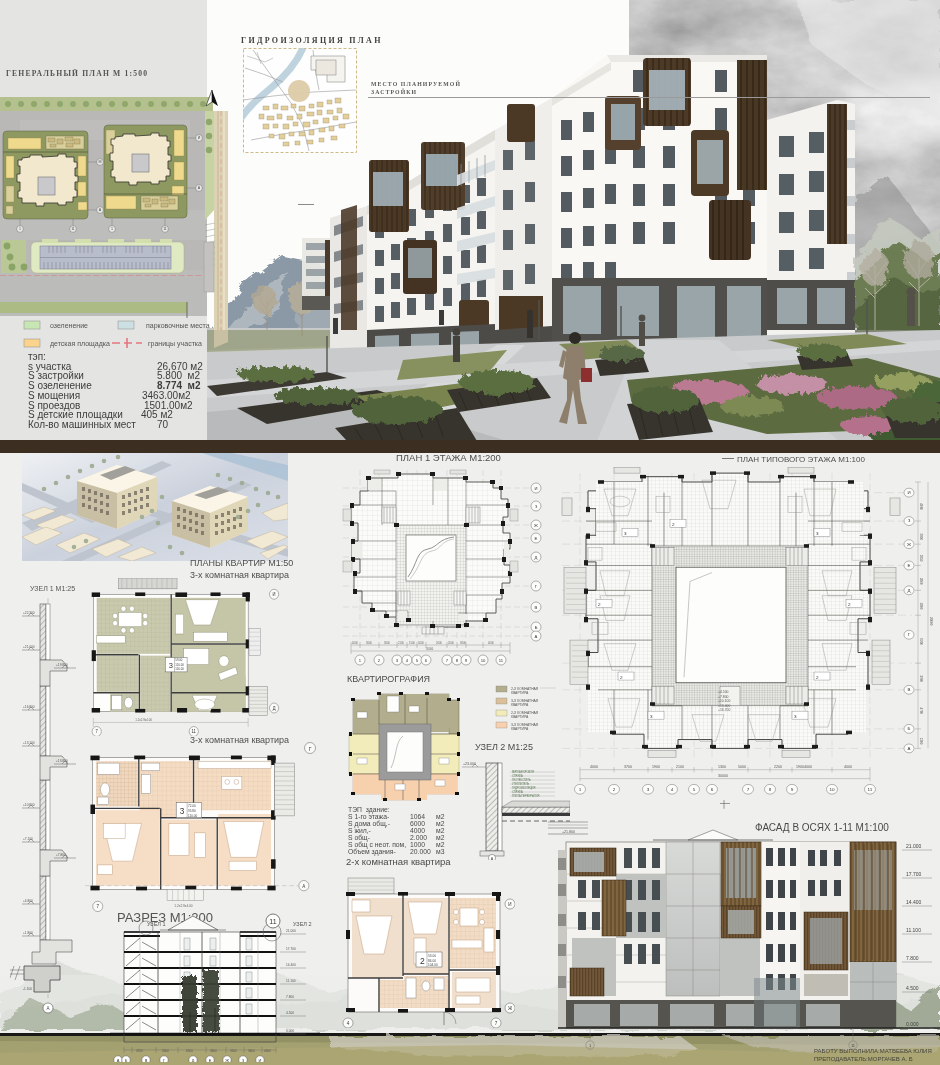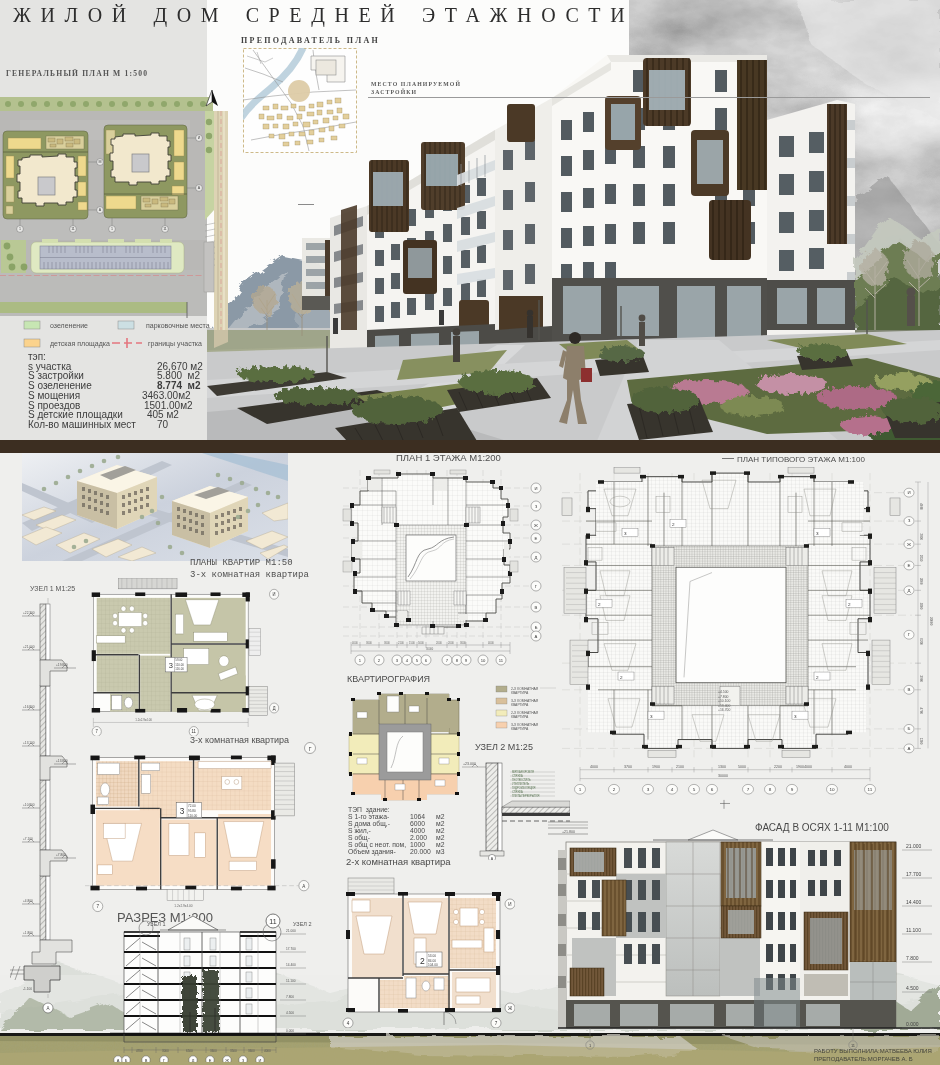--- a/index.html
+++ b/index.html
@@ -272,21 +272,21 @@
   </svg>
 </div>
 
 <div class="abs" style="left:28px;top:352px;width:180px;font-size:10px;color:#3d3d3d;line-height:9.7px;z-index:4;">
   <div>тэп:</div>
   <div>s участка<span style="position:absolute;left:129px;">26,670 м2</span></div>
   <div>S застройки<span style="position:absolute;left:129px;text-align:right;">5.800&nbsp;&nbsp;м2</span></div>
   <div>S озеленение<span style="position:absolute;left:129px;font-weight:bold;">8.774&nbsp;&nbsp;м2</span></div>
   <div>S мощения<span style="position:absolute;left:114px;">3463.00м2</span></div>
   <div>S проездов<span style="position:absolute;left:116px;">1501.00м2</span></div>
-  <div>S детские площадки<span style="position:absolute;left:119px;">405 м2</span></div>
+  <div>S детские площадки<span style="position:absolute;left:113px;">405 м2</span></div>
   <div>Кол-во машинных мест<span style="position:absolute;left:129px;">70</span></div>
 </div>
 
 <svg class="abs" style="left:207px;top:0;" width="733" height="441" viewBox="0 0 733 441">
   <defs>
     <filter id="rough" x="-20%" y="-20%" width="140%" height="140%">
       <feTurbulence type="fractalNoise" baseFrequency="0.012 0.02" numOctaves="5" seed="7" result="n"></feTurbulence>
       <feColorMatrix in="n" type="matrix" values="0 0 0 0 0.55 0 0 0 0 0.55 0 0 0 0 0.55 0 0 0 1.6 -0.15"></feColorMatrix>
       <feComposite operator="in" in2="SourceGraphic"></feComposite>
     </filter>
@@ -735,21 +735,21 @@
   </g>
 
   <g stroke="#55544f" stroke-width="1.4">
         <line x1="332" y1="300" x2="332" y2="340"></line>
         <line x1="414" y1="306" x2="414" y2="338"></line>
         <line x1="120" y1="336" x2="120" y2="372"></line>
         <line x1="660" y1="300" x2="660" y2="334"></line>
       </g>
 </svg>
 
-<div class="abs" style="left:241px;top:36px;font-family:'Liberation Serif',serif;font-size:8px;font-weight:bold;color:#3f3f3f;letter-spacing:2.3px;white-space:nowrap;z-index:6;">ПРЕПОДАВАТЕЛЬ ПЛАН</div>
+<div class="abs" style="left:241px;top:36px;font-family:'Liberation Serif',serif;font-size:8px;font-weight:bold;color:#3f3f3f;letter-spacing:2.3px;white-space:nowrap;z-index:6;">ГИДРОИЗОЛЯЦИЯ ПЛАН</div>
 
 <svg class="abs" style="left:243px;top:48px;z-index:6;" width="114" height="105" viewBox="0 0 114 105">
   <rect x="0.5" y="0.5" width="113" height="104" fill="#fefefe" stroke="#cdb988" stroke-width="1" stroke-dasharray="3 2"></rect>
 
   <path d="M60,0 C52,18 40,30 28,40 C16,50 6,58 -2,70" fill="none" stroke="#b8cedc" stroke-width="7" opacity="0.9"></path>
 
   <g stroke="#8f8f8f" stroke-width="0.55" fill="none">
     <path d="M10,2 L30,30 48,55 60,78 66,103"></path>
     <path d="M0,52 L30,48 70,44 113,42"></path>
     <path d="M8,92 L40,86 80,80 113,74"></path>
@@ -811,21 +811,20 @@
         <rect x="88" y="88" width="6" height="4"></rect>
   </g>
 </svg>
 
 <div class="abs" style="left:371px;top:81px;font-family:'Liberation Serif',serif;font-size:5.8px;font-weight:bold;color:#5a5a5a;letter-spacing:1.1px;line-height:7.5px;z-index:6;">МЕСТО ПЛАНИРУЕМОЙ<br>ЗАСТРОЙКИ</div>
 
 <div class="abs" style="left:368px;top:97px;width:562px;height:1px;background:#9a9a9a;z-index:6;"></div>
 
 <div class="abs" style="left:298px;top:204px;width:16px;height:1px;background:#8a8a8a;z-index:6;"></div>
 
-<div class="abs" style="left:13px;top:4px;width:920px;font-family:'Liberation Serif',serif;font-size:20px;color:#2d2d2d;letter-spacing:9.6px;word-spacing:3px;white-space:nowrap;z-index:5;">ЖИЛОЙ ДОМ СРЕДНЕЙ ЭТАЖНОСТИ</div>
 
 <div class="abs" style="left:0;top:440px;width:940px;height:13px;background:#3c2e21;"></div>
 
 <div class="abs" style="left:0;top:453px;width:940px;height:612px;background:#efefed;"></div>
 
 <svg class="abs" style="left:22px;top:453px;z-index:3;" width="266" height="108" viewBox="0 0 266 108">
   <defs>
     <linearGradient id="axg" x1="0" y1="0" x2="1" y2="1">
       <stop offset="0" stop-color="#eef0f3"></stop>
           <stop offset="0.5" stop-color="#ccd2dd"></stop>
@@ -1039,21 +1038,21 @@
         <text x="13" y="242">+7.100</text>
     <text x="13" y="304">+4.800</text>
         <text x="13" y="336">+1.800</text>
         <text x="13" y="392">-1.100</text>
   </g>
 
   <circle cx="38" cy="410" r="5" fill="#fff" stroke="#555" stroke-width="0.6"></circle>
   <text x="38" y="412" font-size="4.5px" fill="#444" text-anchor="middle">А</text>
 </svg>
 
-<div class="abs" style="left:190px;top:558px;font-size:9px;color:#4e4e4e;line-height:11.5px;z-index:3;font-family:Liberation Mono, monospace;">ПЛАНЫ КВАРТИР М1:50<br>3-х комнатная квартира</div>
+<div class="abs" style="left:190px;top:558px;font-size:9px;color:#4e4e4e;line-height:11.5px;z-index:3;">ПЛАНЫ КВАРТИР М1:50<br>3-х комнатная квартира</div>
 
 <svg class="abs" style="left:85px;top:578px;z-index:2;" width="205" height="158" viewBox="0 0 245 175" preserveAspectRatio="none">
   <defs>
     <pattern id="tile1" width="5" height="5" patternUnits="userSpaceOnUse">
       <rect width="5" height="5" fill="#c9c9ae"></rect>
           <path d="M0,0 H5 V5" fill="none" stroke="#a9a990" stroke-width="0.4"></path>
     </pattern>
   </defs>
 
   <rect x="40" y="0" width="70" height="12" fill="#d6d6d3" stroke="#777" stroke-width="0.5"></rect>

